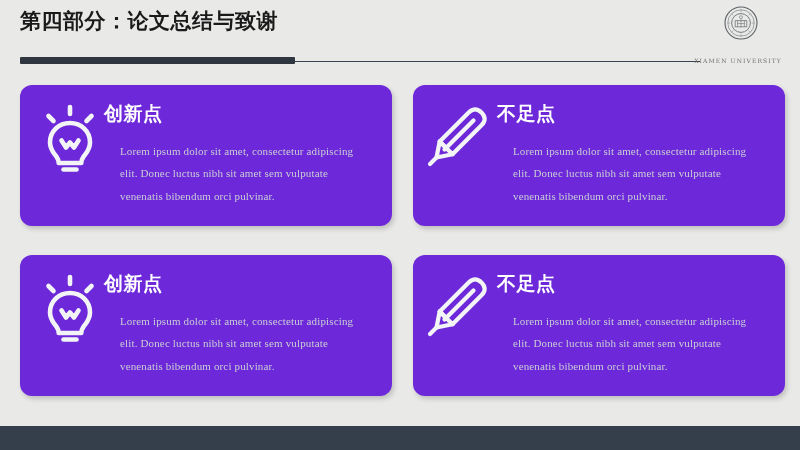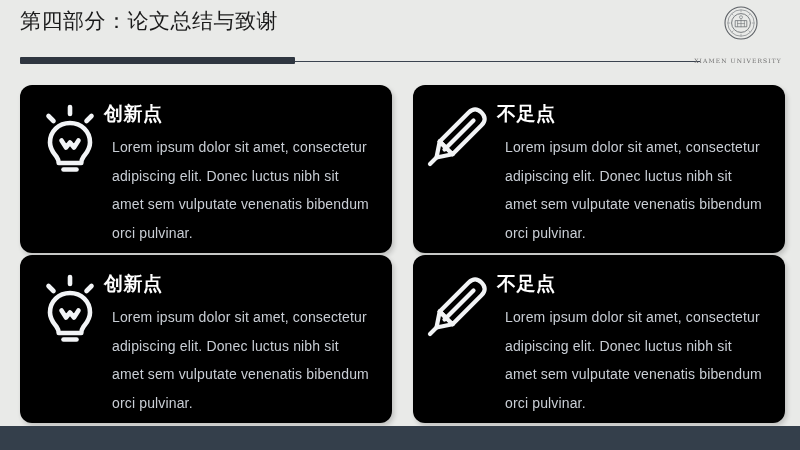--- a/index.html
+++ b/index.html
@@ -7,21 +7,21 @@
     width:800px;height:450px;overflow:hidden;position:relative;
     background:#e9eae8;
     font-family:"Liberation Sans","DejaVu Sans",sans-serif;
   }
   .slide{position:absolute;inset:0;width:800px;height:450px;}
 
   
   .header{position:absolute;left:0;top:0;width:800px;height:72px;}
   .title{
     position:absolute;left:20px;top:7px;
-    font-size:21px;font-weight:normal;color:#1a1a1a;
+    font-size:21px;font-weight:bold;color:#1a1a1a;
     letter-spacing:0.5px;white-space:nowrap;
     font-family:"DejaVu Sans","Liberation Sans",sans-serif;
   }
   .subtitle{
     position:absolute;left:21px;top:38px;
     font-size:9px;color:#9b9d9c;
     letter-spacing:2.4px;white-space:nowrap;font-weight:normal;
   }
   .rule-thin{
     position:absolute;left:20px;top:61px;width:680px;height:1px;
@@ -43,40 +43,41 @@
   }
   .logo-en{
     position:absolute;left:0;top:53px;width:96px;text-align:center;
     font-size:6px;color:#6d6d6d;letter-spacing:1.1px;white-space:nowrap;
     font-family:"DejaVu Serif","Liberation Serif",serif;
   }
 
   
   .grid{position:absolute;left:20px;top:85px;width:765px;height:313px;}
   .card{
-    position:absolute;width:372px;height:168px;
-    background:#000000;border-radius:12px;
+    position:absolute;width:372px;height:141px;
+    background:#6d28d9;border-radius:12px;
     box-shadow:2px 3px 5px rgba(0,0,0,0.18);
   }
   .card.c0{left:0;top:0;}
   .card.c1{left:393px;top:0;}
   .card.c2{left:0;top:170px;}
   .card.c3{left:393px;top:170px;}
 
   .card-icon{position:absolute;left:14px;top:14px;width:72px;height:80px;}
   .card-body{position:absolute;left:84px;top:18px;right:12px;}
   .card-title{
     font-size:19px;font-weight:bold;color:#ffffff;
     letter-spacing:0.5px;line-height:1.1;margin:0 0 9px 0;
     font-family:"DejaVu Sans","Liberation Sans",sans-serif;
   }
   .card-text{
-    font-size:14px;color:#c9ced5;line-height:2.05;
-    letter-spacing:0.15px;margin:8px;
+    font-size:11px;color:#c9ced5;line-height:2.05;
+    letter-spacing:0.15px;margin:16px;
     max-width:282px;
+    font-family:Liberation Serif, serif;
   }
 
   
   .footer-bar{
     position:absolute;left:0;top:426px;width:800px;height:24px;
     background:#343f4b;
   }
 </style>
 </head>
 <body>

